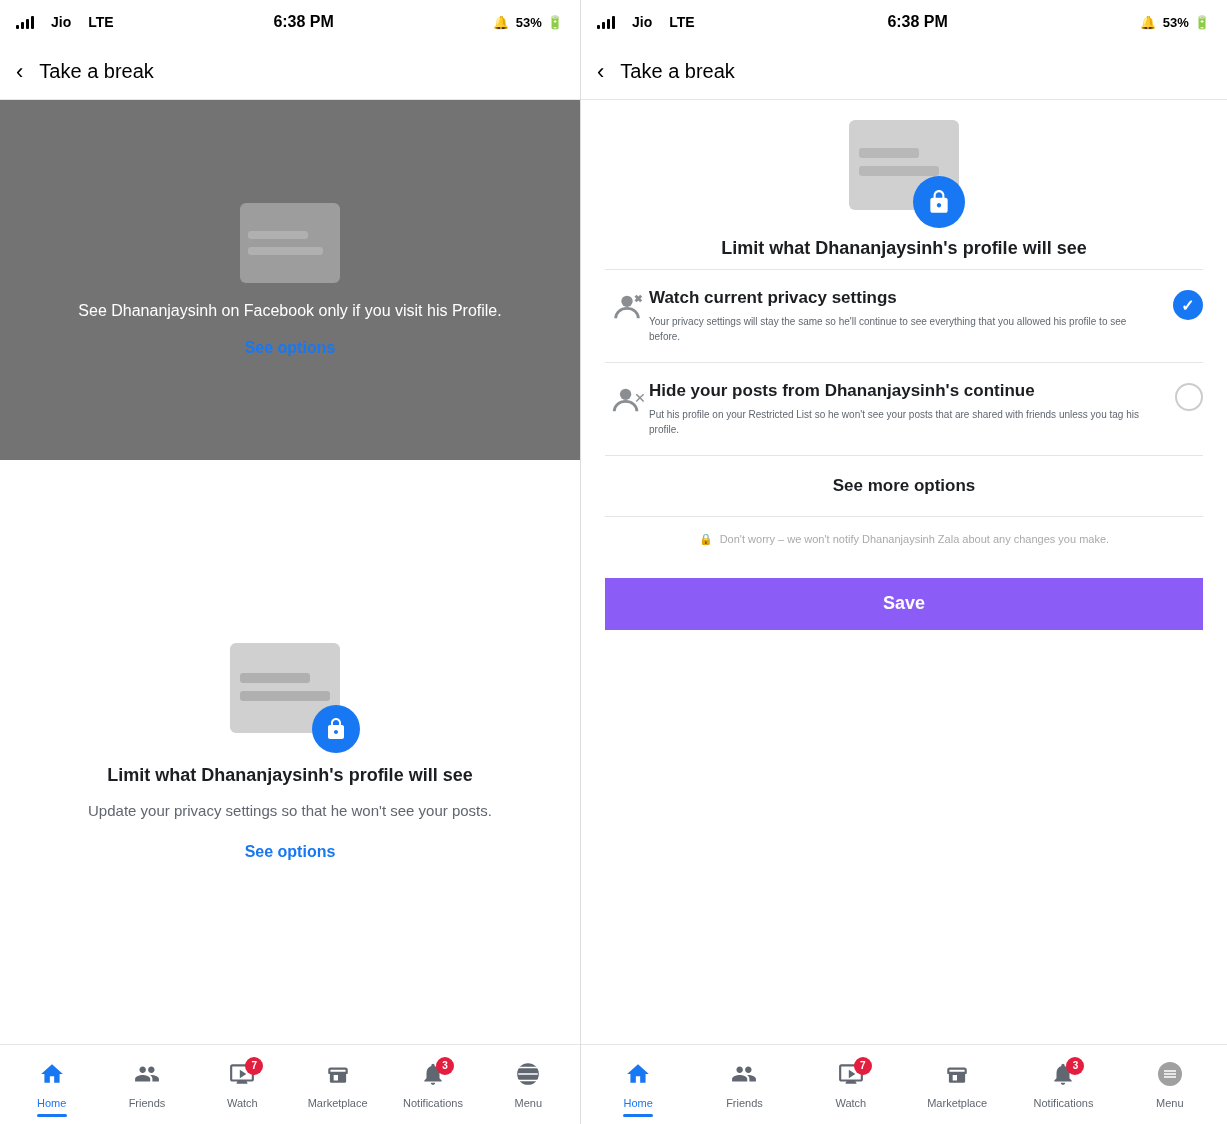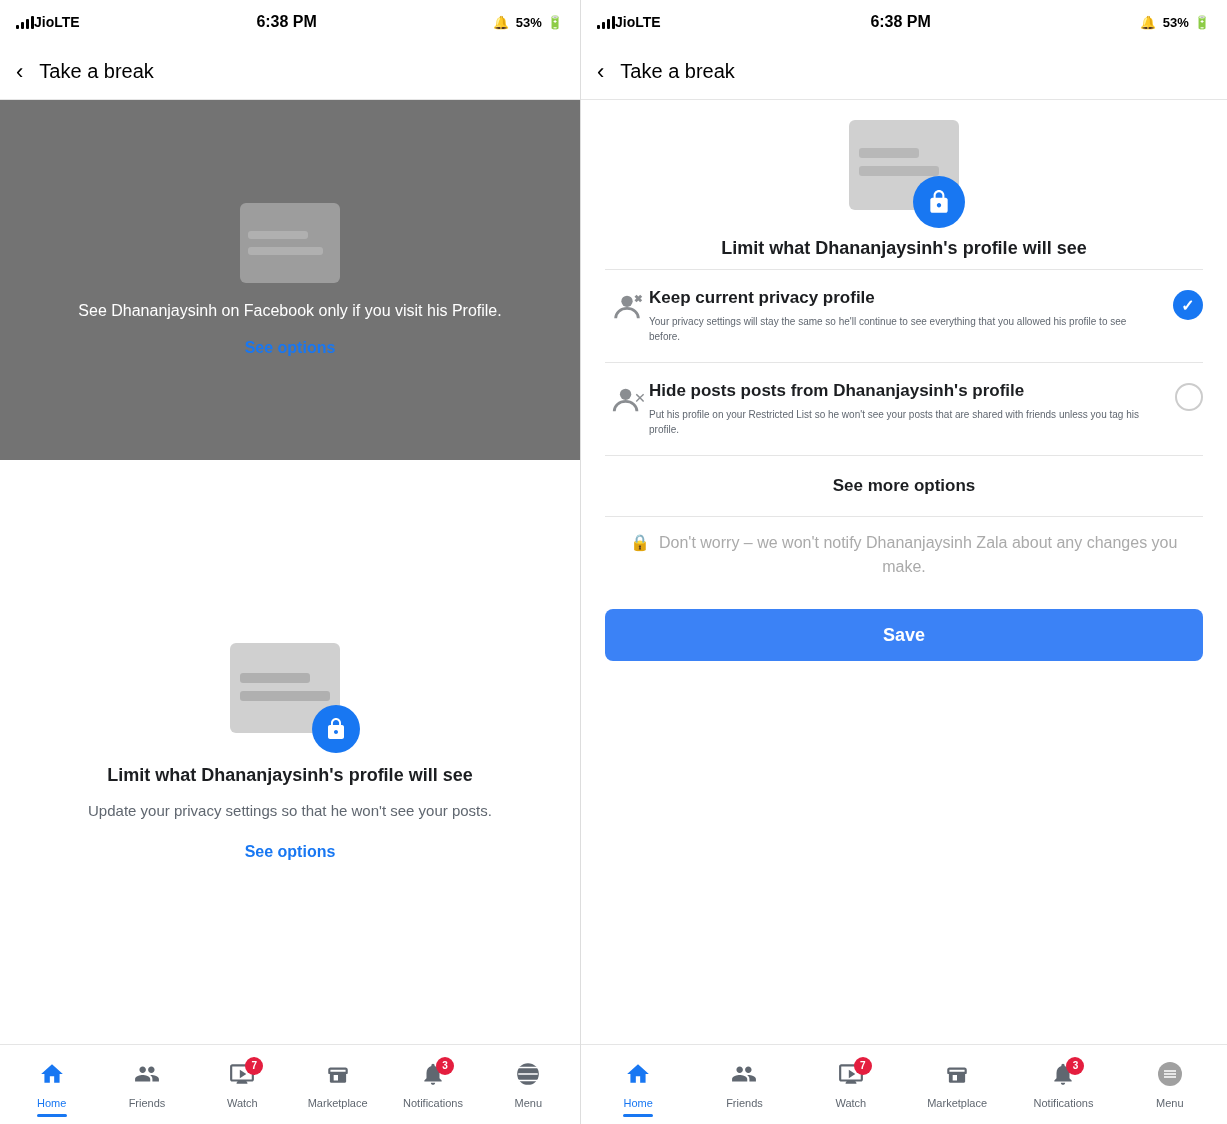--- a/index.html
+++ b/index.html
@@ -38,21 +38,21 @@
     .status-bar {
       height: 44px;
       background: #fff;
       display: flex;
       align-items: center;
       justify-content: space-between;
       padding: 0 16px;
       font-size: 14px;
       font-weight: 600;
     }
-    .status-bar .left-status { display: flex; align-items: center; gap: 0; }
+    .status-bar .left-status { display: flex; align-items: center; gap: 17px; }
     .status-bar .center-time { font-size: 16px; font-weight: 700; }
     .status-bar .right-status { display: flex; align-items: center; gap: 6px; font-size: 13px; }
 
     
     .signal-bars { display: flex; align-items: flex-end; gap: 2px; height: 14px; }
     .signal-bars span { background: #000; border-radius: 1px; width: 3px; }
     .signal-bars span:nth-child(1) { height: 4px; }
     .signal-bars span:nth-child(2) { height: 7px; }
     .signal-bars span:nth-child(3) { height: 10px; }
     .signal-bars span:nth-child(4) { height: 13px; }
@@ -326,32 +326,32 @@
       border-top: 1px solid #e5e5e5;
       font-size: 17px;
       font-weight: 600;
       color: #1c1e21;
       cursor: pointer;
     }
 
     .privacy-notice {
       text-align: center;
       padding: 14px 20px;
-      font-size: 16px;
+      font-size: 11px;
       color: #aaa;
       line-height: 1.5;
       border-top: 1px solid #e5e5e5;
     }
 
     .save-button {
       margin: 16px 0;
-      background: #3b82f6;
+      background: #8b5cf6;
       color: #fff;
       border: none;
-      border-radius: 8px;
+      border-radius: 0;
       height: 52px;
       font-size: 18px;
       font-weight: 600;
       cursor: pointer;
       width: 100%;
     }
 
     
     .dim-doc-placeholder {
       width: 100px;
@@ -531,39 +531,39 @@
     <div class="option-row">
       <div class="option-icon-area">
         <svg width="34" height="34" viewBox="0 0 24 24">
           <circle cx="12" cy="8" r="4" fill="#8a8d91"></circle>
           <path d="M4 20c0-4 3.58-7 8-7s8 3 8 7" fill="none" stroke="#8a8d91" stroke-width="2"></path>
           <line x1="18" y1="4" x2="22" y2="8" stroke="#8a8d91" stroke-width="2"></line>
           <line x1="18" y1="8" x2="22" y2="4" stroke="#8a8d91" stroke-width="2"></line>
         </svg>
       </div>
       <div class="option-text-area">
-        <p class="option-title">Keep current privacy profile</p>
+        <p class="option-title">Watch current privacy settings</p>
         <p class="option-desc">Your privacy settings will stay the same so he'll continue to see everything that you allowed his profile to see before.</p>
       </div>
       <div class="option-control">
         <div class="check-circle"></div>
       </div>
     </div>
 
     
     <div class="option-row">
       <div class="option-icon-area">
         <svg width="34" height="34" viewBox="0 0 24 24">
           <circle cx="11" cy="8" r="4" fill="#8a8d91"></circle>
           <path d="M3 20c0-4 3.58-7 8-7s8 3 8 7" fill="none" stroke="#8a8d91" stroke-width="2"></path>
           <text x="17" y="14" font-size="10" fill="#8a8d91">✕</text>
         </svg>
       </div>
       <div class="option-text-area">
-        <p class="option-title">Hide posts posts from Dhananjaysinh's profile</p>
+        <p class="option-title">Hide your posts from Dhananjaysinh's continue</p>
         <p class="option-desc">Put his profile on your Restricted List so he won't see your posts that are shared with friends unless you tag his profile.</p>
       </div>
       <div class="option-control">
         <div class="radio-circle"></div>
       </div>
     </div>
 
     
     <div class="see-more-options">See more options</div>
 

